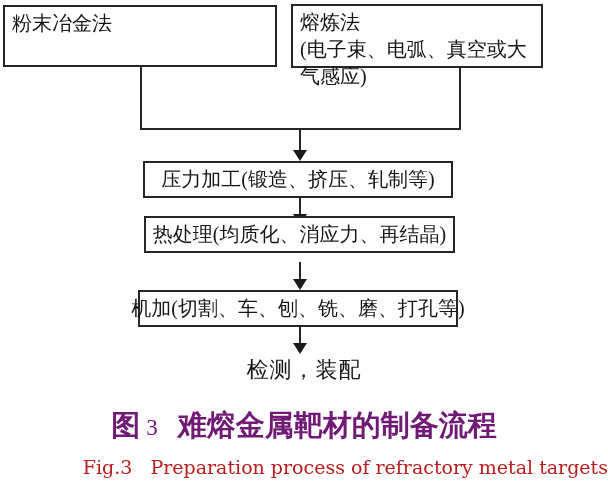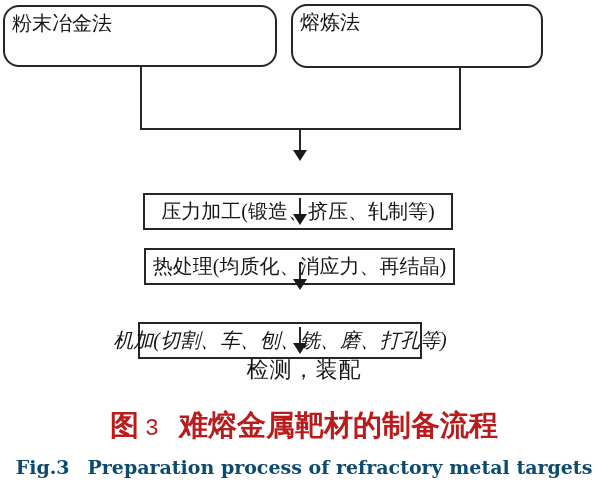--- a/index.html
+++ b/index.html
@@ -14,28 +14,27 @@
   }
   .box {
     position: absolute;
     border: 2px solid #262626;
     box-sizing: border-box;
     background: #fefefe;
     font-size: 20px;
     line-height: 27px;
     color: #161616;
   }
-  .src-box { padding: 3px 4px 0 7px; text-align: left; border-radius: 16px; }
+  .src-box { padding: 3px 4px 0 7px; text-align: left; }
   .step-box {
     display: flex;
     align-items: center;
     justify-content: center;
     font-size: 20px;
     white-space: nowrap;
-    margin-top: 32px;
   }
   .line {
     position: absolute;
     background: #262626;
   }
   .arrowhead {
     position: absolute;
     width: 0;
     height: 0;
     border-left: 7px solid transparent;
@@ -49,56 +48,56 @@
     text-align: center;
     font-size: 22px;
     letter-spacing: 1px;
     color: #161616;
   }
   .caption-zh {
     position: absolute;
     left: 0;
     width: 608px;
     text-align: center;
-    font-family: Liberation Mono, monospace;
+    font-family: Liberation Serif, serif;
     font-weight: bold;
     font-size: 29px;
-    color: #b91c1c;
+    color: #701a75;
     white-space: nowrap;
   }
   .caption-zh .fig-num {
     font-weight: normal;
     font-size: 23px;
     margin-left: 6px;
   }
   .caption-zh .zh-title { margin-left: 20px; }
   .caption-en {
     position: absolute;
     left: 0;
     width: 608px;
-    text-align: center;
+    text-align: right;
     font-family: "DejaVu Serif", "Liberation Serif", serif;
     font-size: 19px;
-    color: #0c4a6e;
+    color: #b91c1c;
     white-space: nowrap;
-    font-weight: bold;
   }
   .caption-en .en-title { margin-left: 18px; }
 </style>
 </head>
 <body>
 
 <div id="stage">
 
   <div class="box src-box" style="left:3px; top:5px; width:274px; height:62px;">
     <div>粉末冶金法</div>
   </div>
 
   <div class="box src-box" style="left:291px; top:4px; width:252px; height:64px;">
     <div>熔炼法</div>
+    <div>(电子束、电弧、真空或大气感应)</div>
   </div>
 
   <div class="line" style="left:140px; top:67px; width:2px; height:63px;"></div>
   <div class="line" style="left:459px; top:68px; width:2px; height:62px;"></div>
   <div class="line" style="left:140px; top:128px; width:321px; height:2px;"></div>
 
   <div class="line" style="left:299px; top:130px; width:2px; height:21px;"></div>
   <div class="arrowhead" style="left:293px; top:150px;"></div>
 
   <div class="box step-box" style="left:143px; top:161px; width:310px; height:37px;">
@@ -108,21 +107,21 @@
   <div class="line" style="left:299px; top:198px; width:2px; height:17px;"></div>
   <div class="arrowhead" style="left:293px; top:214px;"></div>
 
   <div class="box step-box" style="left:144px; top:216px; width:311px; height:37px;">
     <span>热处理(均质化、消应力、再结晶)</span>
   </div>
 
   <div class="line" style="left:299px; top:262px; width:2px; height:18px;"></div>
   <div class="arrowhead" style="left:293px; top:279px;"></div>
 
-  <div class="box step-box" style="left:138px; top:290px; width:284px; height:37px;font-style:italic;">
+  <div class="box step-box" style="left:138px; top:290px; width:320px; height:37px;">
     <span>机加(切割、车、刨、铣、磨、打孔等)</span>
   </div>
 
   <div class="line" style="left:299px; top:327px; width:2px; height:17px;"></div>
   <div class="arrowhead" style="left:293px; top:343px;"></div>
 
   <div class="terminal-label" style="top:355px;">检测，装配</div>
 
   <div class="caption-zh" style="top:406px;">
     <span>图</span><span class="fig-num">3</span><span class="zh-title">难熔金属靶材的制备流程</span>

